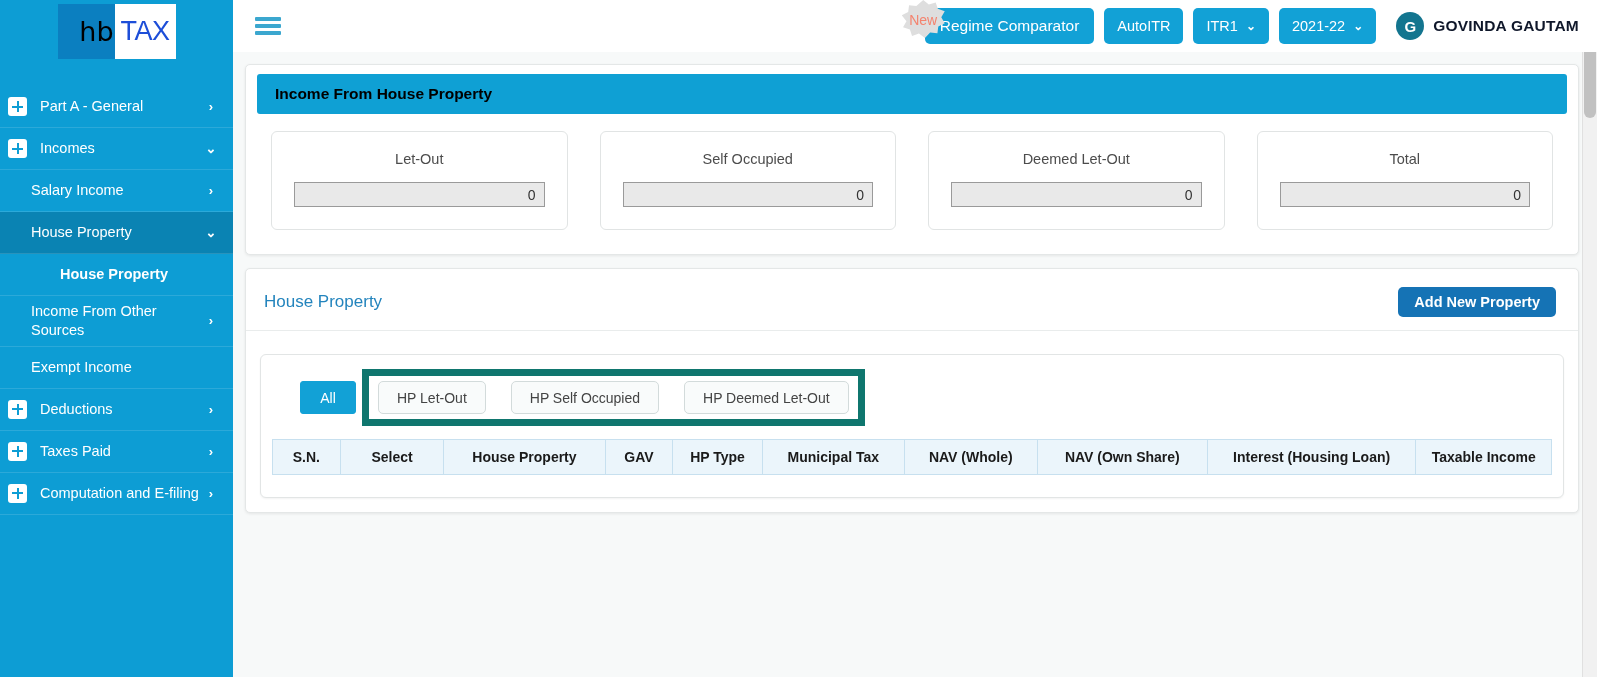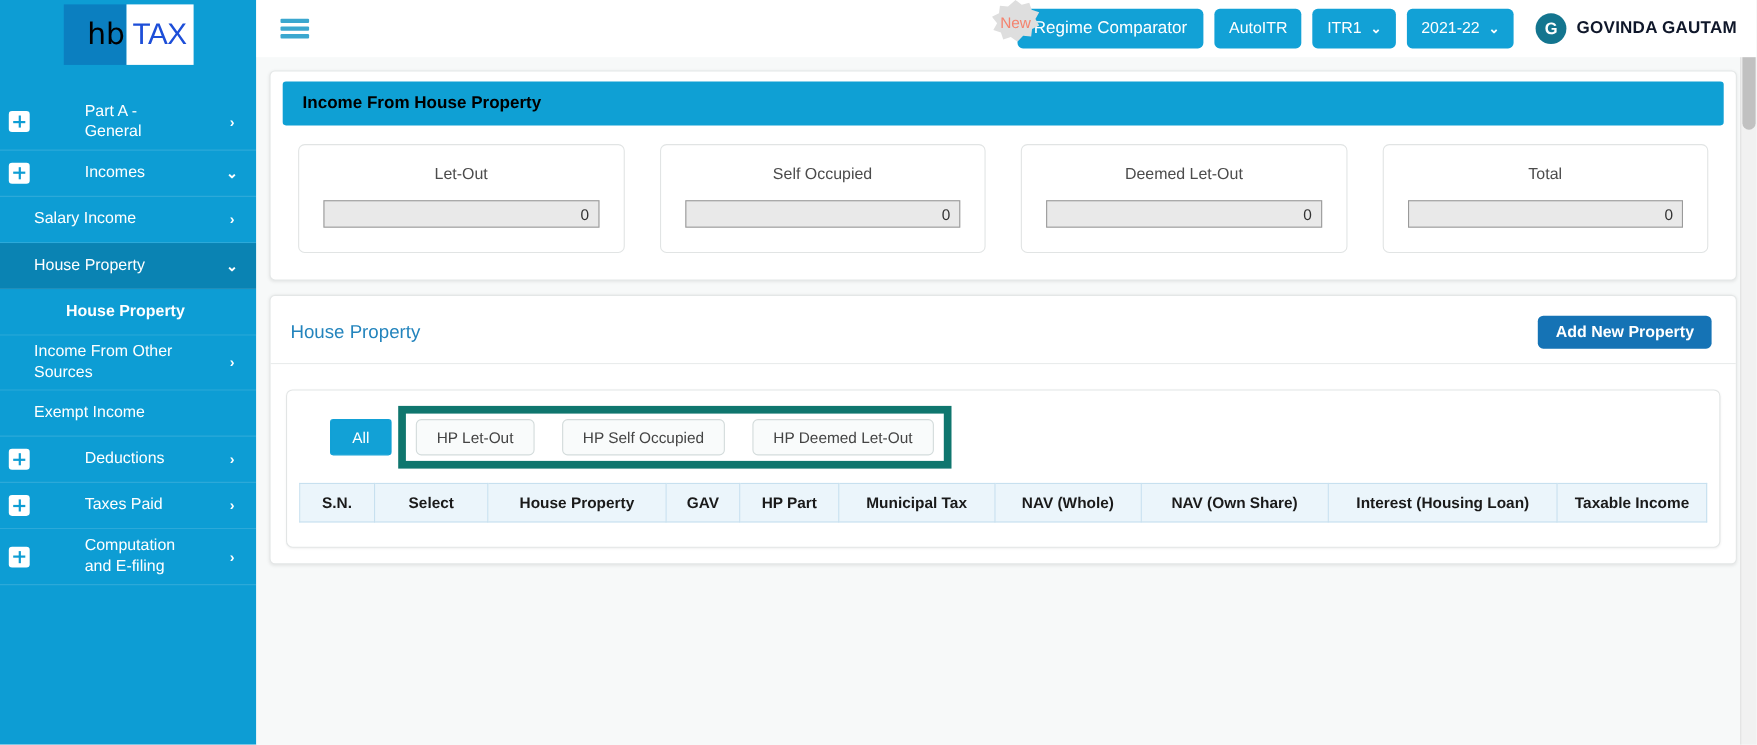--- a/index.html
+++ b/index.html
@@ -40,21 +40,20 @@
     font-size: 27px; font-weight: 400; letter-spacing: -0.5px;
   }
 
   .nav { margin-top: 24px; }
   .nav-item {
     display: flex; align-items: center;
     min-height: 42px; padding: 6px 14px 6px 8px;
     font-size: 14.5px; color: #ffffff; cursor: pointer;
     border-bottom: 1px solid rgba(255,255,255,0.13);
     position: relative;
-    gap: 37px;
   }
   .nav-item.l1 { padding-left: 8px; }
   .plus-box {
     width: 19px; height: 19px; min-width: 19px;
     background: #ffffff; border-radius: 3px;
     margin-right: 13px;
     position: relative;
   }
   .plus-box::before, .plus-box::after {
     content: ""; position: absolute; background: #0d9dd4;
@@ -407,21 +406,21 @@
                 <col style="width:13.3%">
                 <col style="width:16.3%">
               <col style="width:10.6%">
             </colgroup>
             <thead>
               <tr>
                 <th>S.N.</th>
                 <th>Select</th>
                 <th>House Property</th>
                 <th>GAV</th>
-                <th>HP Part</th>
+                <th>HP Type</th>
                 <th>Municipal Tax</th>
                 <th>NAV (Whole)</th>
                 <th>NAV (Own Share)</th>
                 <th>Interest (Housing Loan)</th>
                 <th>Taxable Income</th>
               </tr>
             </thead>
             <tbody></tbody>
           </table>
 

